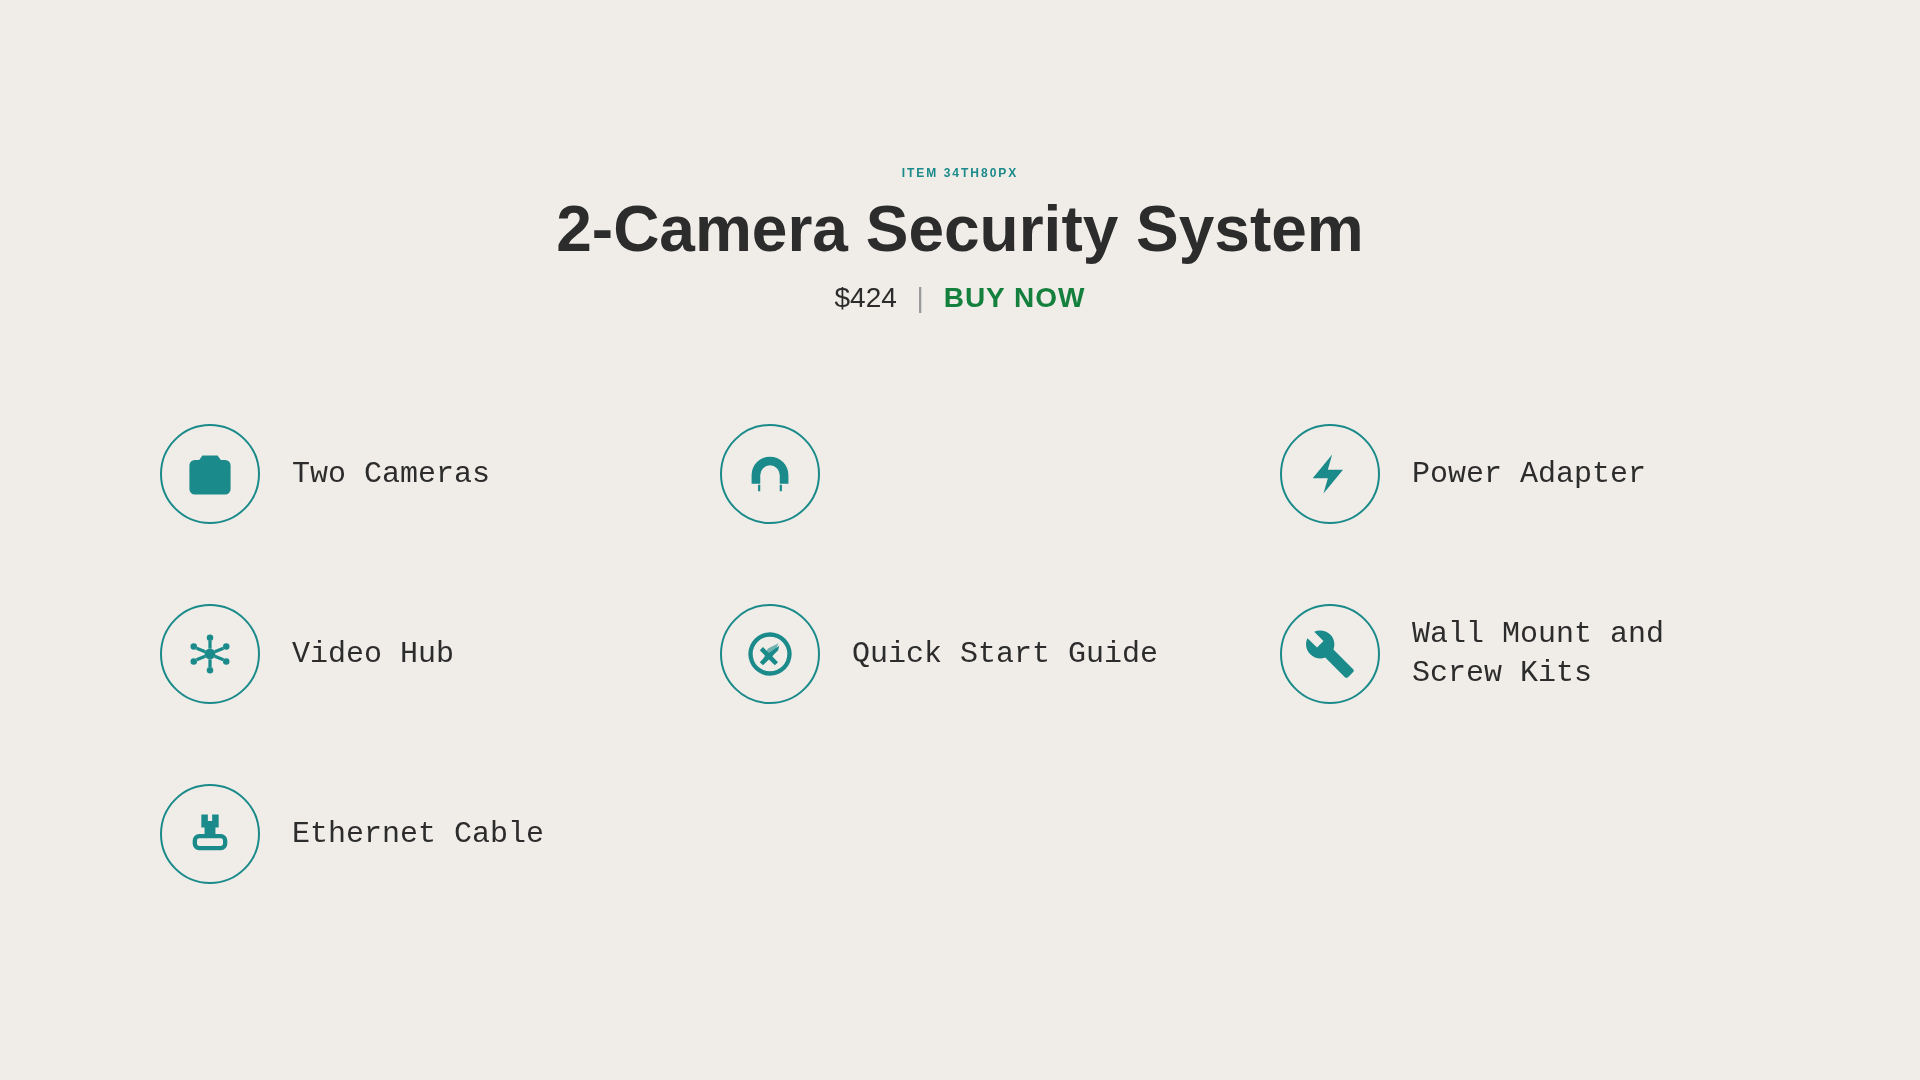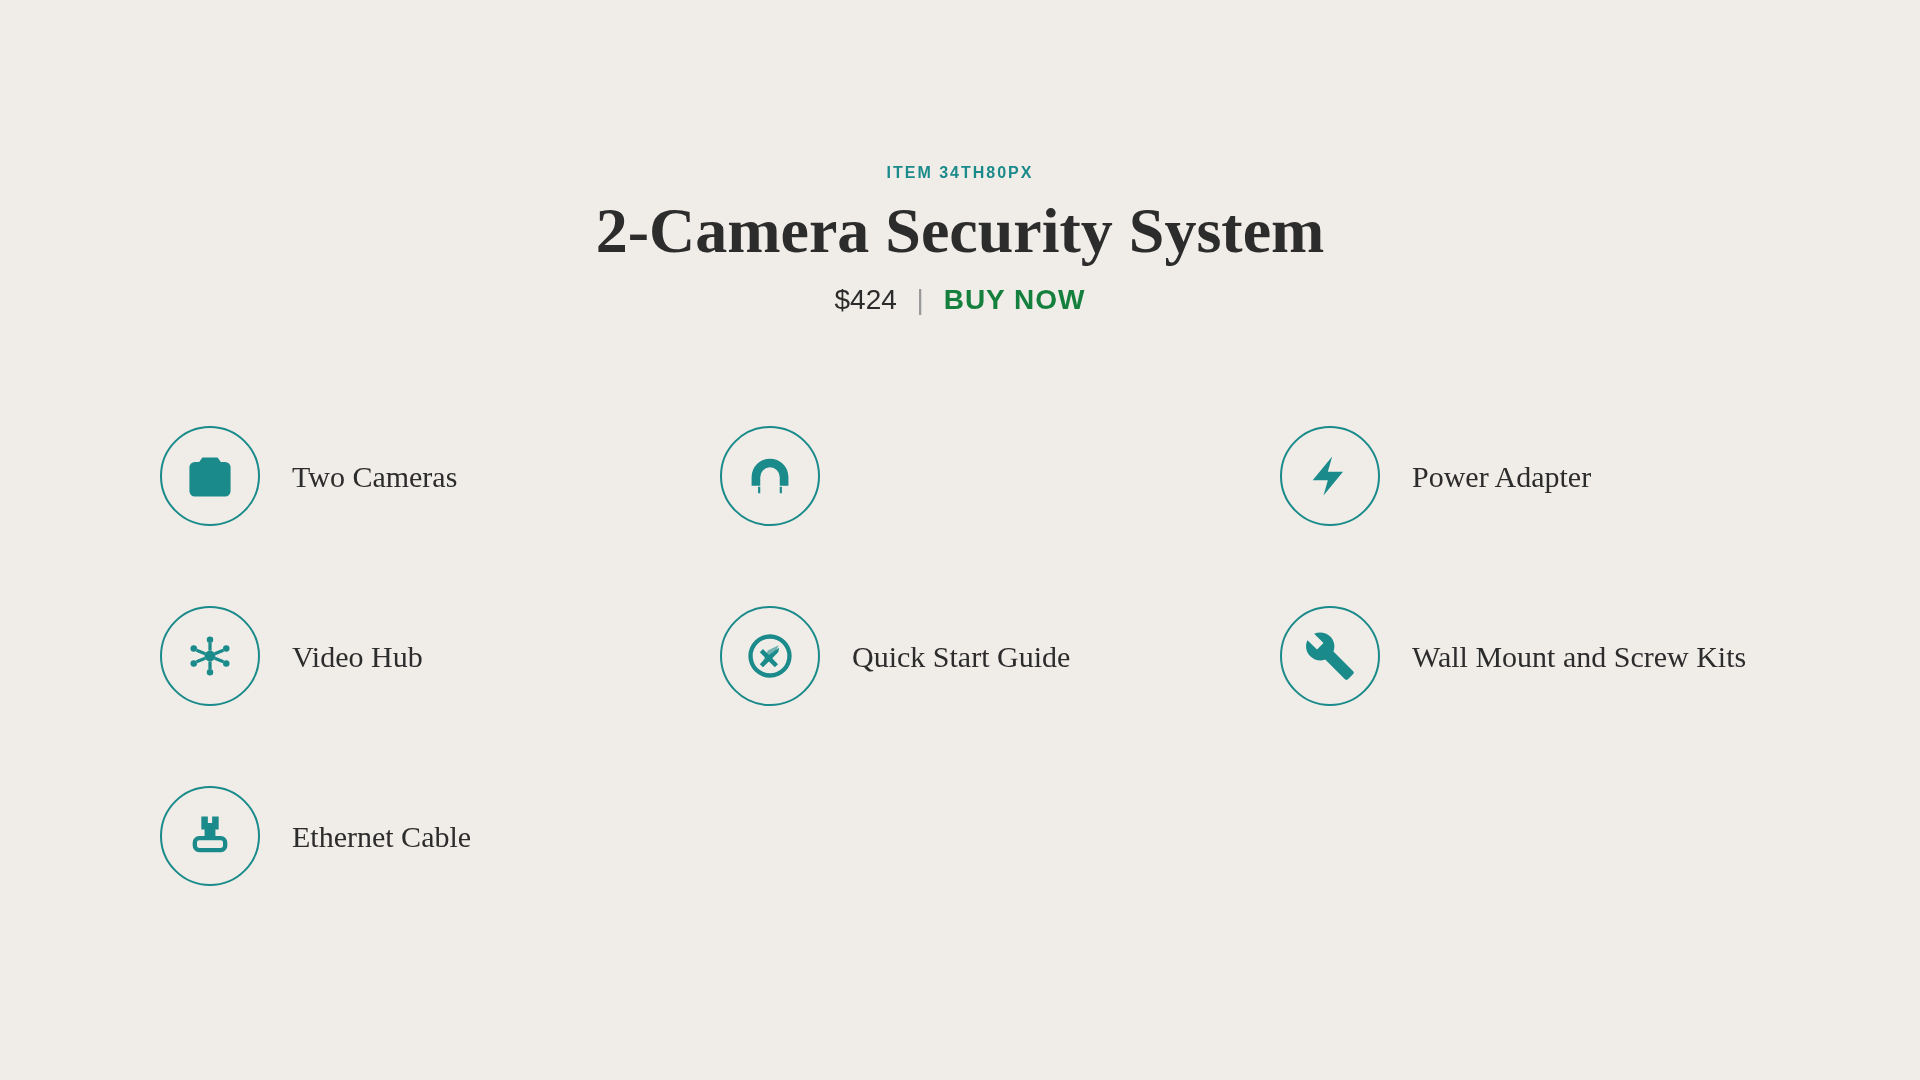--- a/index.html
+++ b/index.html
@@ -15,32 +15,32 @@
       width: 1920px;
     }
 
     .header {
       text-align: center;
       margin-bottom: 60px;
     }
 
     .item-id {
       font-family: 'Arial', sans-serif;
-      font-size: 16px;
+      font-size: 12px;
       letter-spacing: 2px;
       color: #1a8a8a;
       font-weight: 600;
       margin-bottom: 12px;
     }
 
     .product-title {
       font-size: 64px;
       font-weight: 700;
       color: #2c2c2c;
-      font-family: Liberation Serif, serif;
+      font-family: Liberation Sans, sans-serif;
       margin-bottom: 16px;
     }
 
     .price-row {
       font-size: 28px;
       color: #2c2c2c;
       font-family: 'Arial', sans-serif;
     }
 
     .price-row .price {
@@ -92,21 +92,21 @@
     .icon-circle svg {
       width: 52px;
       height: 52px;
       fill: #1a8a8a;
     }
 
     .item-label {
       font-size: 30px;
       font-weight: 500;
       color: #2c2c2c;
-      font-family: Liberation Serif, serif;
+      font-family: Liberation Mono, monospace;
       line-height: 1.3;
     }
   </style>
 </head>
 <body>
 
 <div class="header">
   <div class="item-id">ITEM 34TH80PX</div>
   <div class="product-title">2-Camera Security System</div>
   <div class="price-row">

